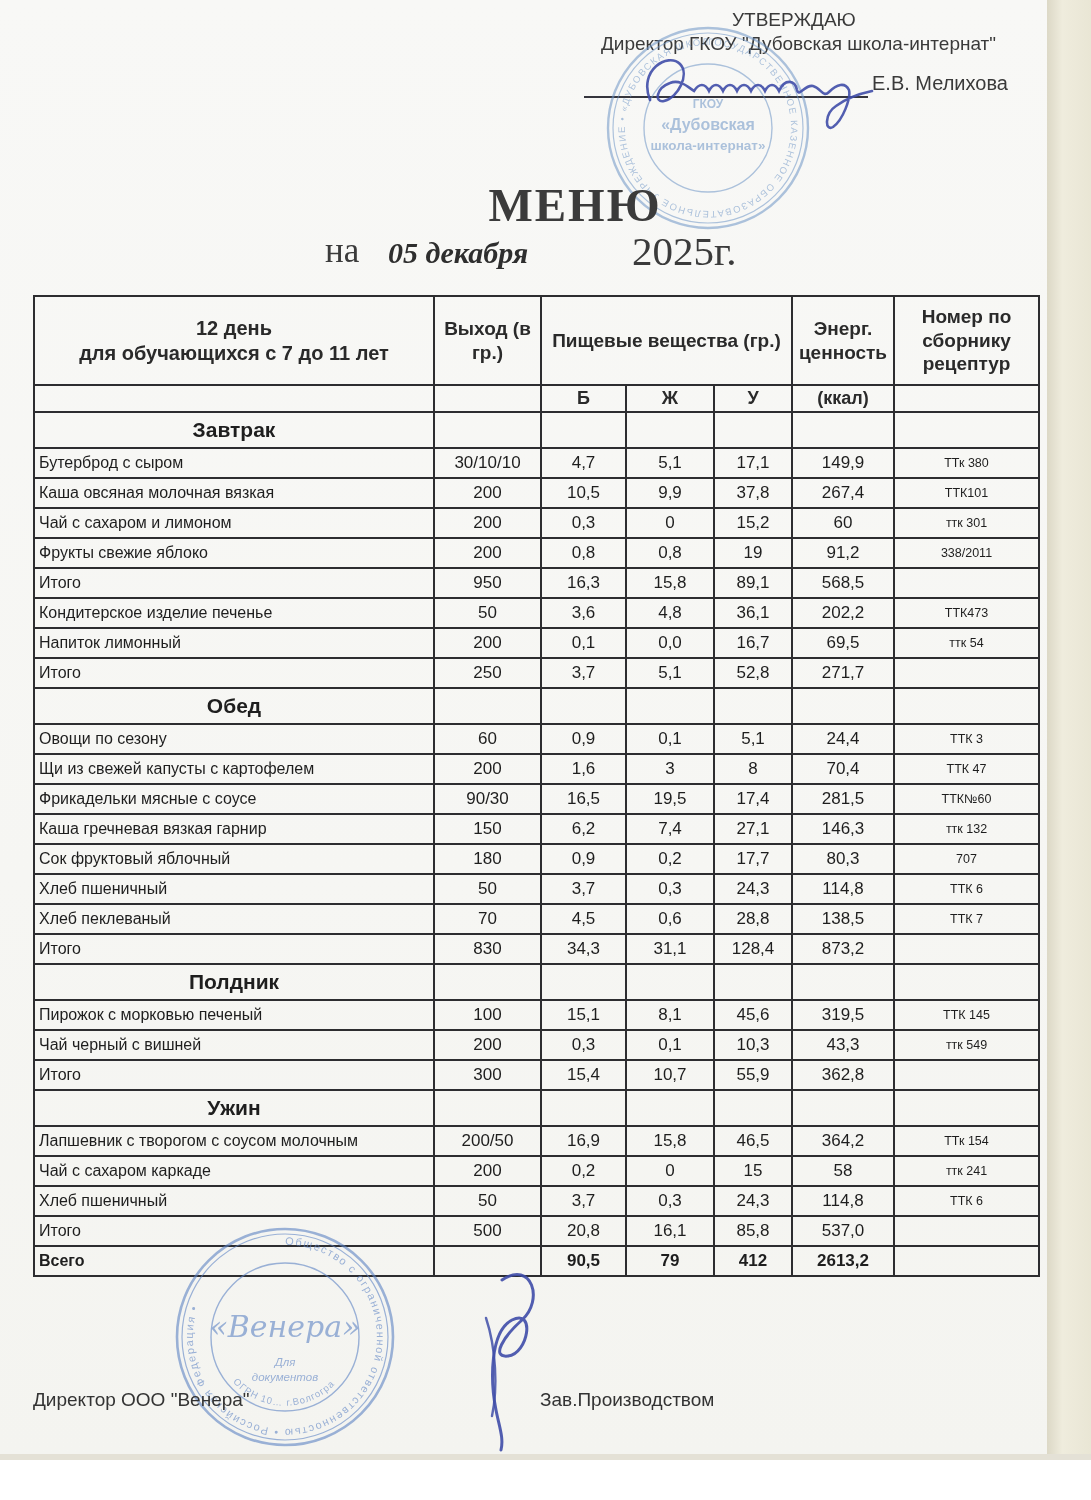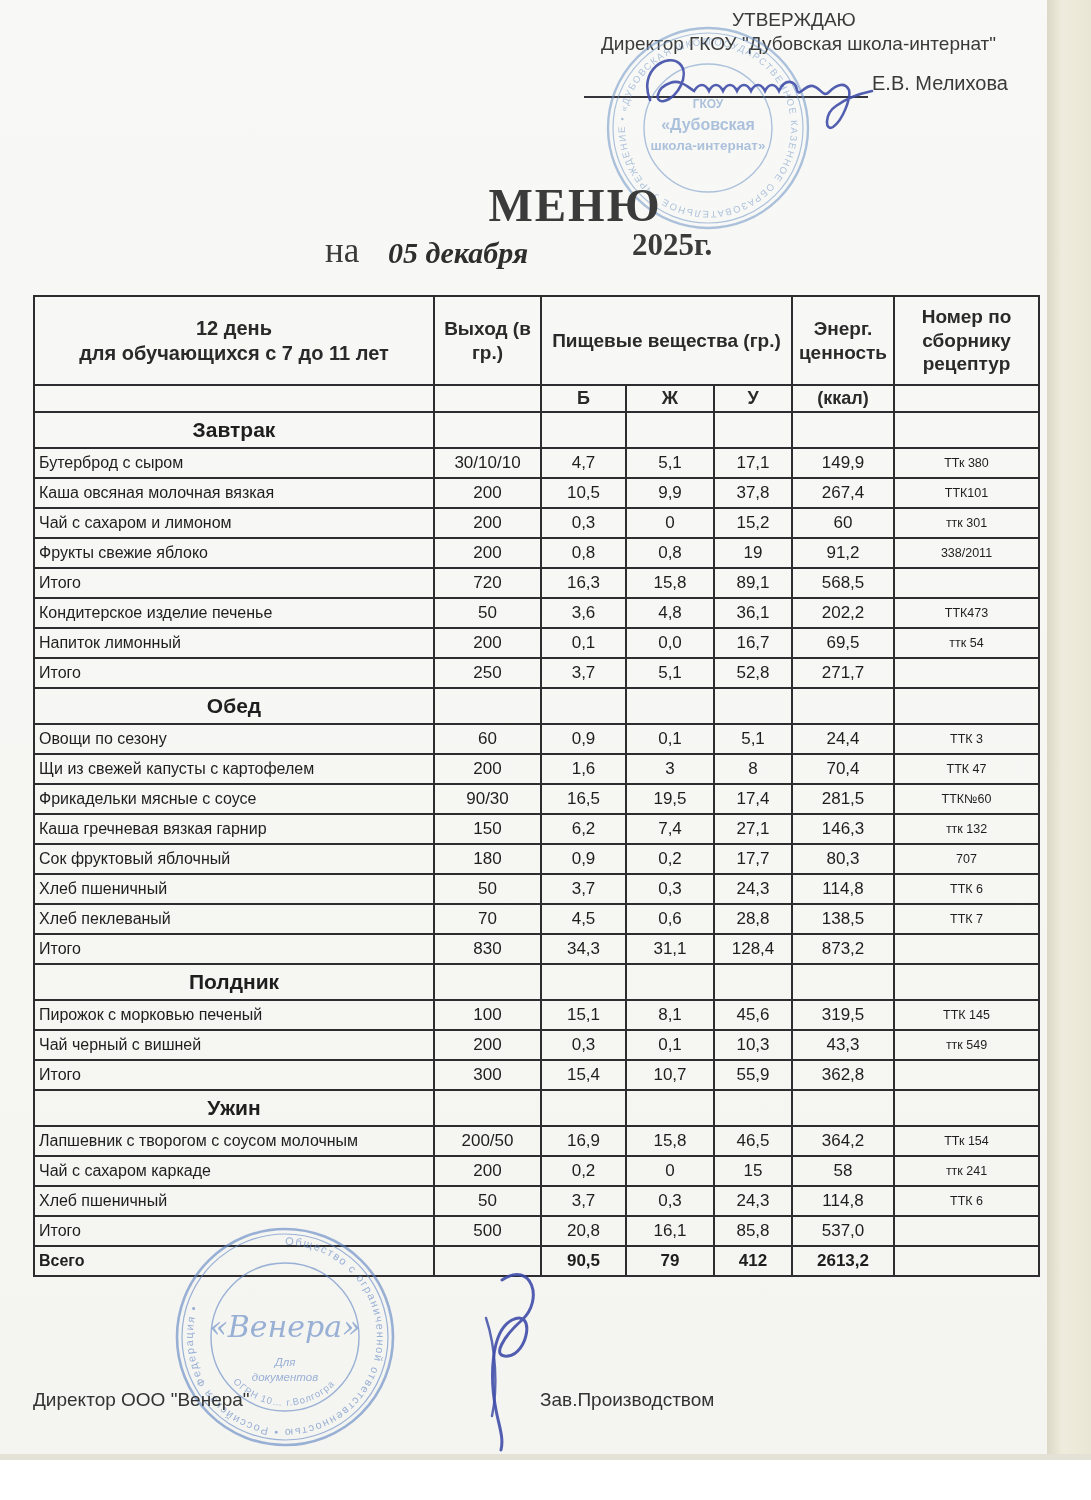--- a/index.html
+++ b/index.html
@@ -28,21 +28,21 @@
   .menu-title{
     position:absolute;top:178px;left:0;width:1070px;text-align:center;
     font-family:"Liberation Serif",serif;font-weight:bold;font-size:47px;
     letter-spacing:2px;color:#3b3b3b;margin-left:40px;
   }
   .title-prefix{position:absolute;top:231px;left:325px;font-family:"Liberation Serif",serif;
     font-weight:normal;font-size:35px;color:#3b3b3b;}
   .title-date{position:absolute;top:236px;left:388px;font-family:"Liberation Serif",serif;
     font-weight:bold;font-style:italic;font-size:30px;color:#2e2e2e;}
   .title-year{position:absolute;top:227px;left:632px;font-family:"Liberation Serif",serif;
-    font-weight:bold;font-size:31px;color:#3b3b3b;}
+    font-weight:normal;font-size:41px;color:#3b3b3b;}
   
   table.menu{
     position:absolute;left:33px;top:295px;width:1005px;
     border-collapse:collapse;table-layout:fixed;
   }
   table.menu td{border:2px solid #2d2d30;padding:0 4px;overflow:hidden;vertical-align:middle;}
   tr.header-main td{height:87px;font-weight:bold;text-align:center;font-size:19px;line-height:1.25;color:#2a2a2a;}
   tr.header-main td.c1h{font-size:20px;}
   tr.header-sub td{height:25px;font-weight:bold;text-align:center;font-size:18px;color:#2a2a2a;}
   tr.section-row td{height:34px;}
@@ -175,21 +175,21 @@
           <td class="c-name">Фрукты свежие яблоко</td>
           <td class="c-num">200</td>
           <td class="c-val">0,8</td>
           <td class="c-val">0,8</td>
           <td class="c-val">19</td>
           <td class="c-num">91,2</td>
           <td class="c-recipe">338/2011</td>
         </tr>
         <tr class="data-row">
           <td class="c-name">Итого</td>
-          <td class="c-num">720</td>
+          <td class="c-num">950</td>
           <td class="c-val">16,3</td>
           <td class="c-val">15,8</td>
           <td class="c-val">89,1</td>
           <td class="c-num">568,5</td>
           <td class="c-recipe"></td>
         </tr>
         <tr class="data-row">
           <td class="c-name">Кондитерское изделие печенье</td>
           <td class="c-num">50</td>
           <td class="c-val">3,6</td>

